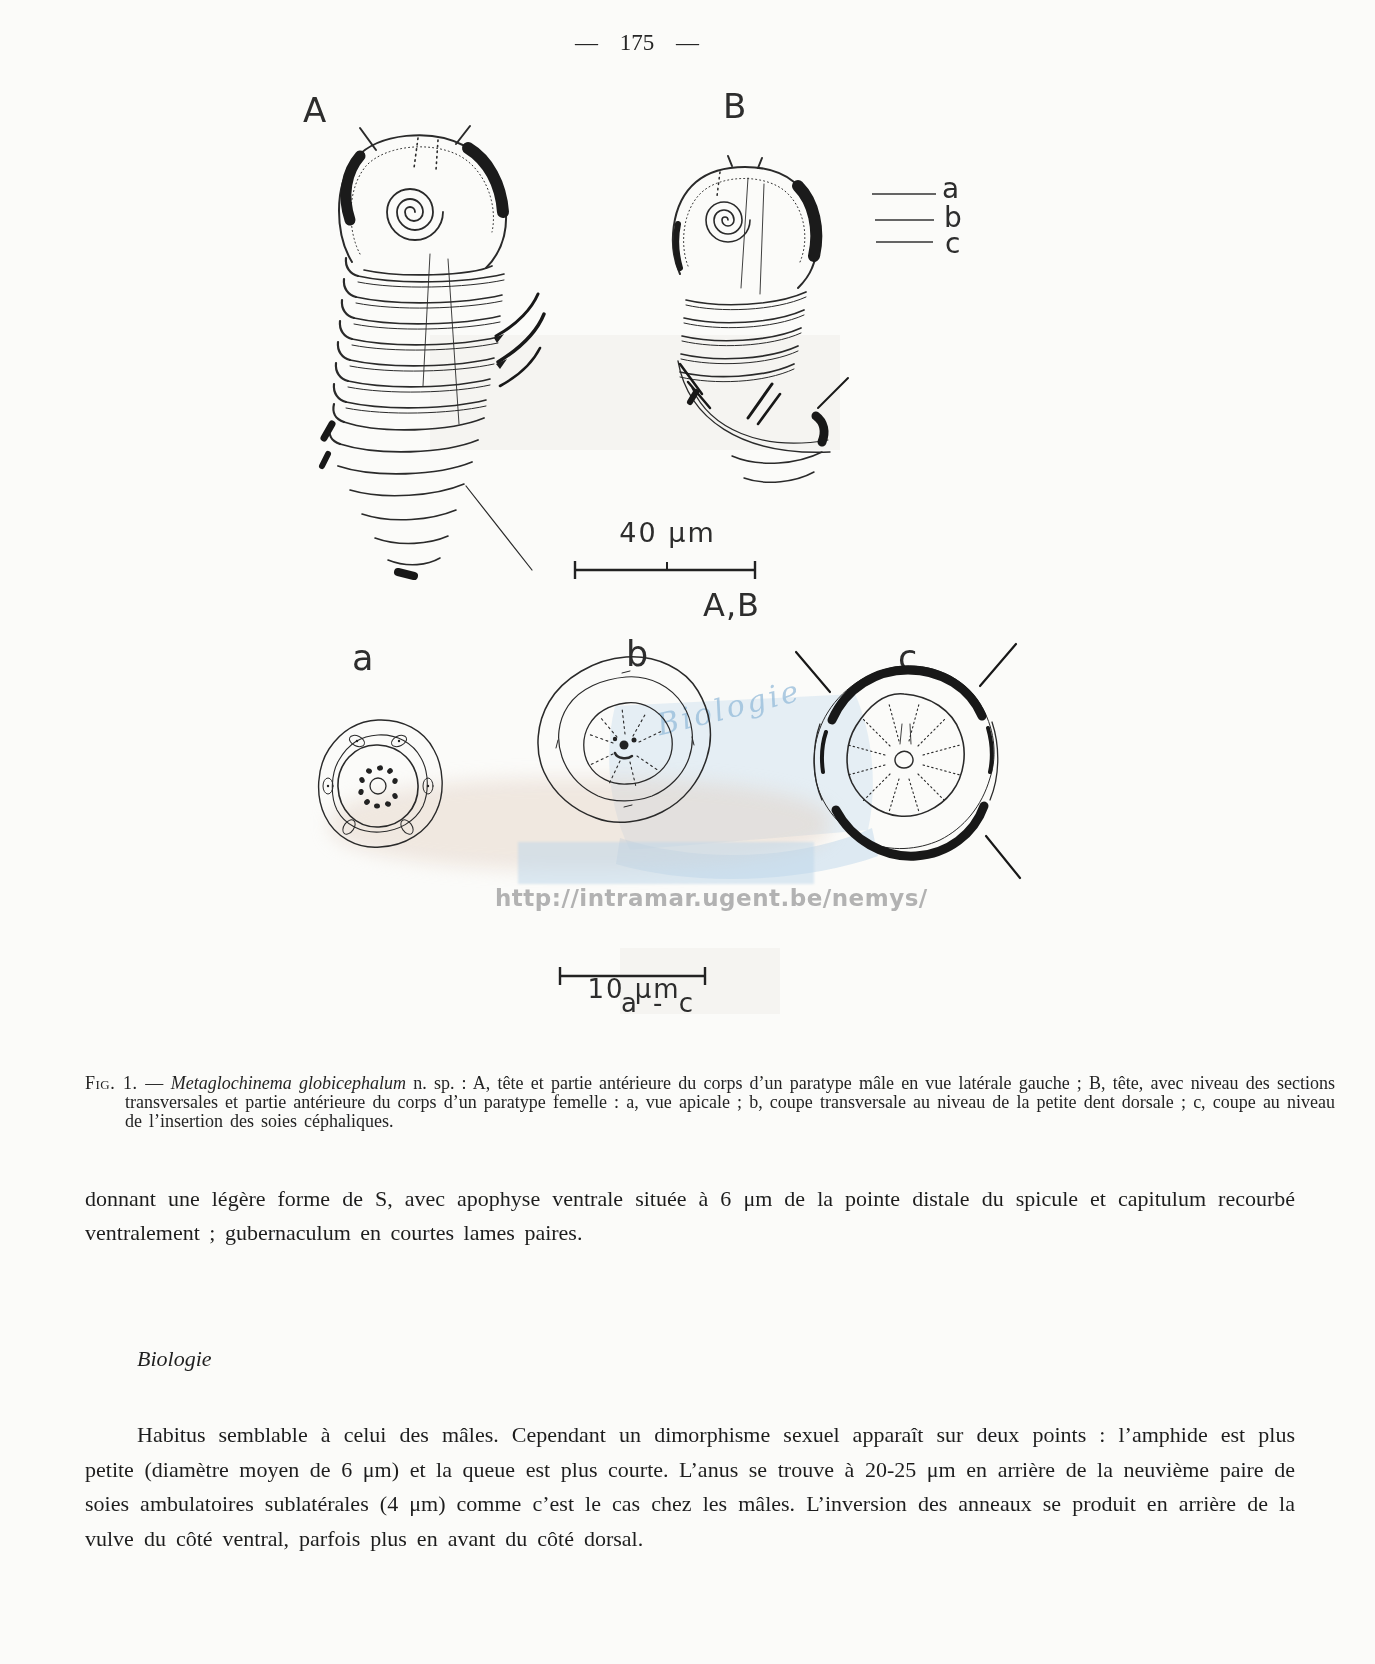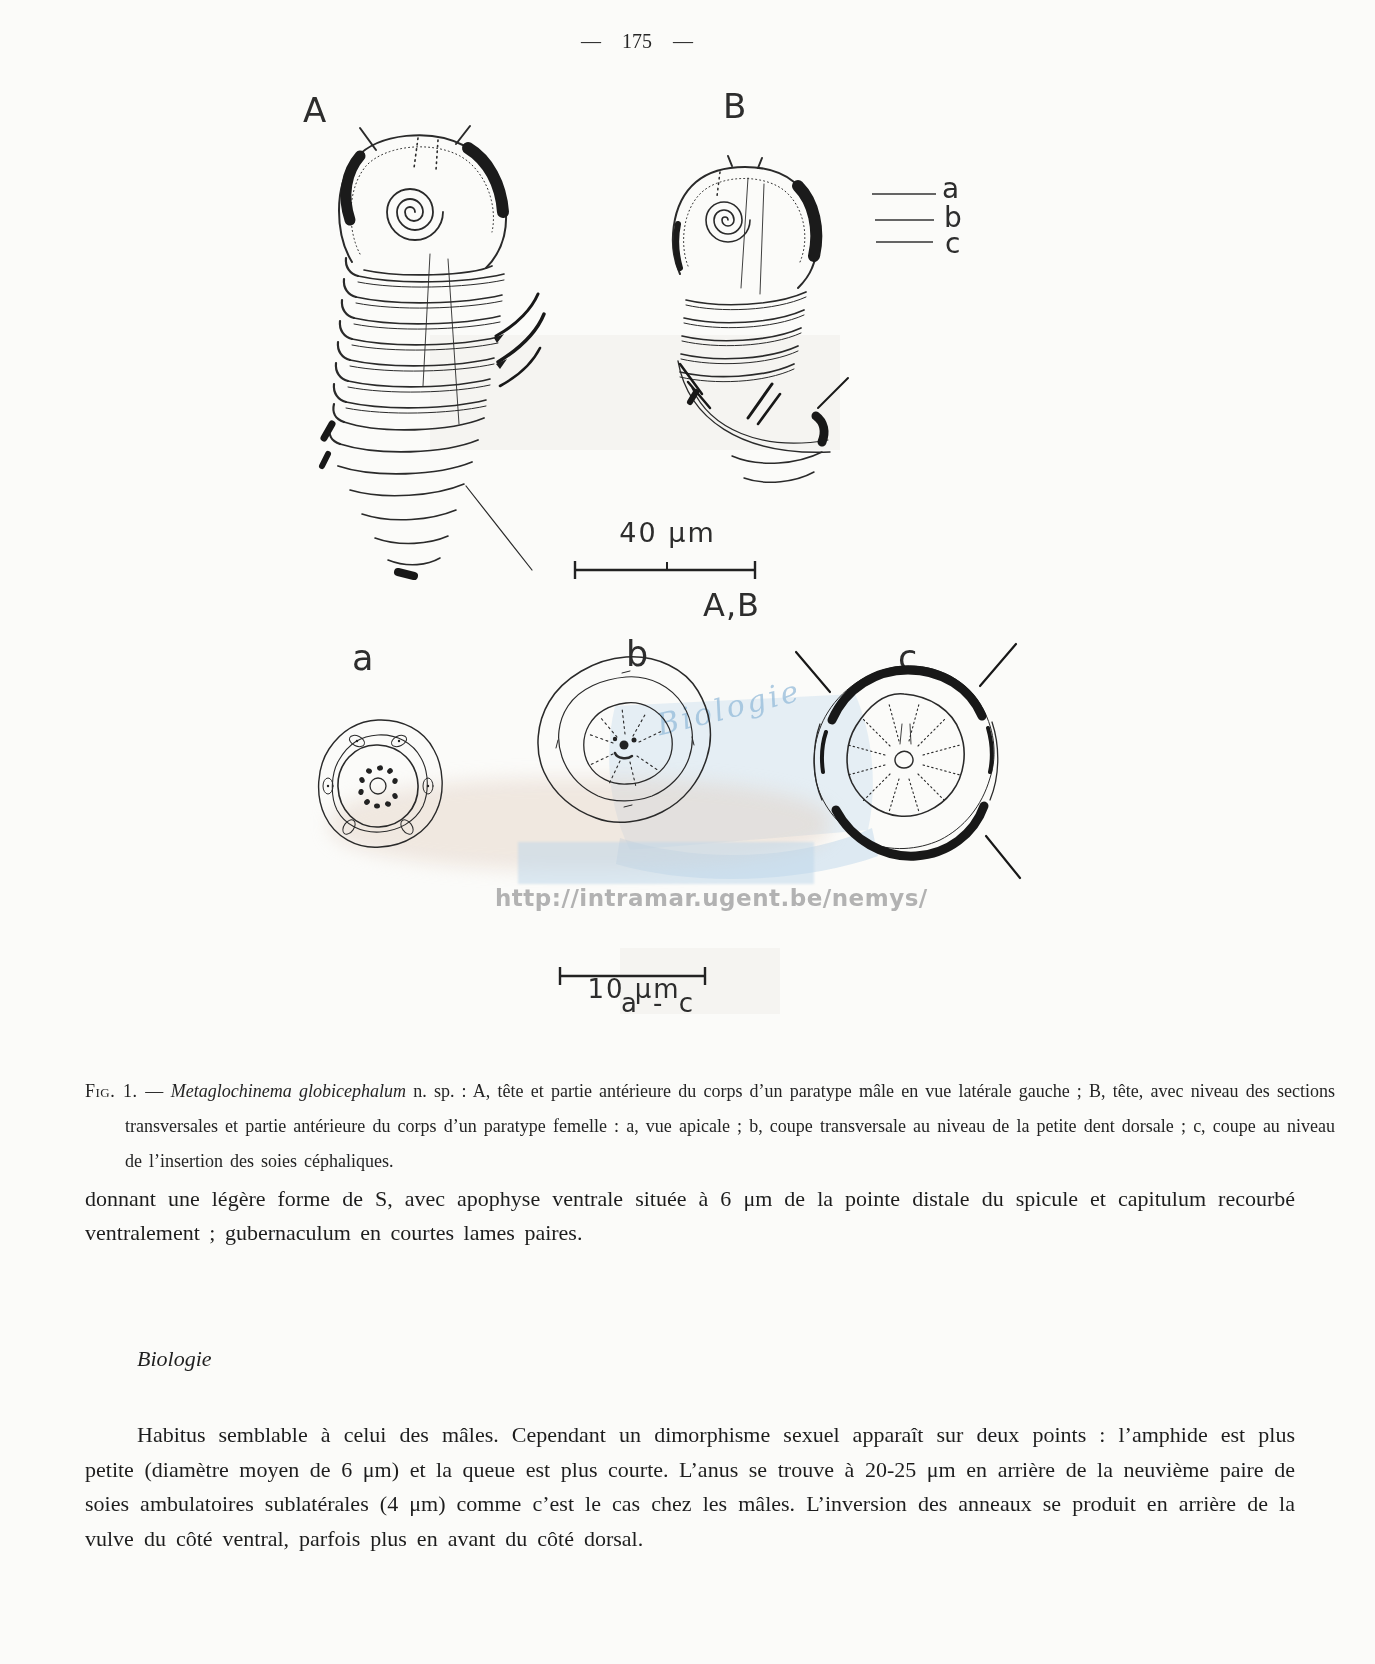--- a/index.html
+++ b/index.html
@@ -7,21 +7,21 @@
     position:relative; width:1375px; height:1664px; margin:0 auto;
     background:#fbfbf9; overflow:hidden;
     font-family:"Liberation Serif", serif; color:#1f1f1f;
   }
   .abs{position:absolute;}
   .hand{font-family:"DejaVu Sans", sans-serif; color:#2d2d2d;}
   
   .patch{background:#f5f4f1;}
   
   .page-number{left:527px; top:30px; width:220px; text-align:center;
-    font-size:20px; word-spacing:16px; color:#262626;}
+    font-size:23px; word-spacing:16px; color:#262626;}
   
   .panel-label{font-size:34px; font-weight:400;}
   .lA{left:303px; top:90px;}
   .lB{left:723px; top:86px;}
   .pointer-label{font-size:28px;}
   .plA{left:942px; top:172px;}
   .plB{left:944px; top:201px;}
   .plC{left:945px; top:227px;}
   .section-label{font-size:35px;}
   .slA{left:352px; top:638px;}
@@ -42,21 +42,21 @@
   .wm-band{left:518px; top:842px; width:296px; height:42px;
     background:rgba(188,213,233,.5); filter:blur(1px);}
   .wm-name{left:540px; top:858px; width:282px; text-align:center;
     font-family:"DejaVu Sans", sans-serif; font-weight:bold; font-size:21px;
     letter-spacing:6px; color:#a5c3da;}
   .wm-url{left:495px; top:885px; width:322px; text-align:right;
     font-family:"DejaVu Sans", sans-serif; font-weight:bold; font-size:23px;
     letter-spacing:.5px; color:#b2b2b2;}
   
   .caption{left:85px; top:1056px; width:1210px; font-size:18px;
-    line-height:35px; text-align:justify; padding-left:40px;
+    line-height:19px; text-align:justify; padding-left:40px;
     text-indent:-40px; word-spacing:2.5px; color:#242424;}
   .sc{font-variant:small-caps; letter-spacing:.5px;}
   .caption i{font-style:italic;}
   
   .body-para{left:85px; width:1210px; font-size:22px; text-align:justify;
     color:#1d1d1d;}
   .p1{top:1160px; line-height:34px; word-spacing:4px;}
   .heading{left:137px; top:1346px; font-style:italic; font-size:22px;}
   .p2{top:1396px; line-height:34.5px; word-spacing:4.5px; text-indent:52px;}
   svg{display:block; overflow:visible;}

